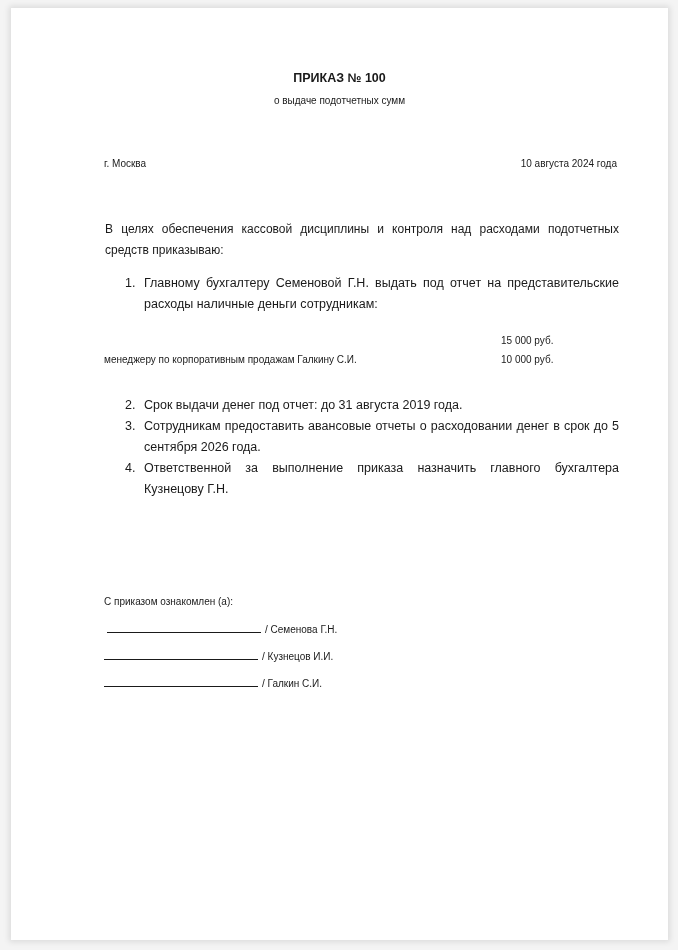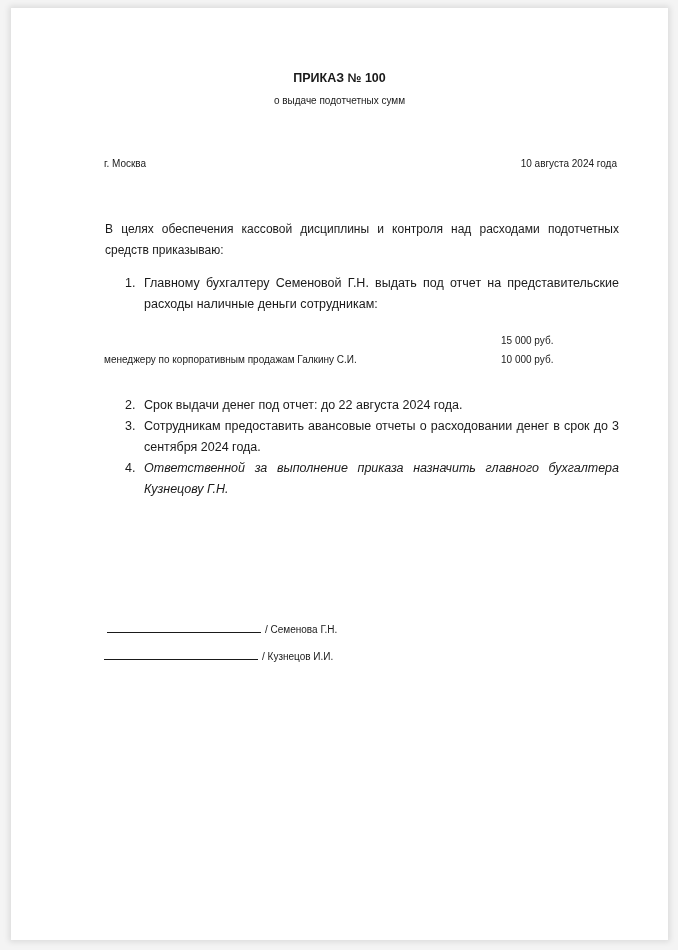--- a/index.html
+++ b/index.html
@@ -57,21 +57,21 @@
     .item .txt {
       display: block;
       margin-left: 19px;
       text-align: justify;
       text-align-last: left;
     }
     .item1 { top: 265px; }
     .item2 { top: 387px; }
     .item3 { top: 408px; }
     .item4 { top: 450px; }
-    .item4 .txt { text-align-last: left; font-style: italic; }
+    .item4 .txt { text-align-last: left; }
     .item4 .justify-line {
       display: block;
       text-align: justify;
       text-align-last: justify;
     }
     .pay-name { left: 93px; }
     .pay-amount { left: 490px; }
     .row1 { top: 325px; }
     .row2 { top: 344px; }
     .sig-line {
@@ -106,38 +106,42 @@
     <span class="txt">Главному бухгалтеру Семеновой Г.Н. выдать под отчет на представительские расходы наличные деньги сотрудникам:</span>
   </div>
 
   <div class="abs pay-amount row1">15 000 руб.</div>
 
   <div class="abs pay-name row2">менеджеру по корпоративным продажам Галкину С.И.</div>
   <div class="abs pay-amount row2">10 000 руб.</div>
 
   <div class="item item2">
     <span class="num">2.</span>
-    <span class="txt">Срок выдачи денег под отчет: до 22 августа 2024 года.</span>
+    <span class="txt">Срок выдачи денег под отчет: до 31 августа 2019 года.</span>
   </div>
 
   <div class="item item3">
     <span class="num">3.</span>
-    <span class="txt">Сотрудникам предоставить авансовые отчеты о расходовании денег в срок до 3 сентября 2024 года.</span>
+    <span class="txt">Сотрудникам предоставить авансовые отчеты о расходовании денег в срок до 5 сентября 2026 года.</span>
   </div>
 
   <div class="item item4">
     <span class="num">4.</span>
     <span class="txt">
       <span class="justify-line">Ответственной за выполнение приказа назначить главного бухгалтера</span>
       <span>Кузнецову Г.Н.</span>
     </span>
   </div>
 
 
+  <div class="abs ack">С приказом ознакомлен (а):</div>
 
   <div class="abs ack-row ack1">
     <span class="sig-line"></span><span>/ Семенова Г.Н.</span>
   </div>
   <div class="abs ack-row ack2">
     <span class="sig-line"></span><span>/ Кузнецов И.И.</span>
   </div>
+  <div class="abs ack-row ack3">
+    <span class="sig-line"></span><span>/ Галкин С.И.</span>
+  </div>
 
 </div>
 
 </body></html>

